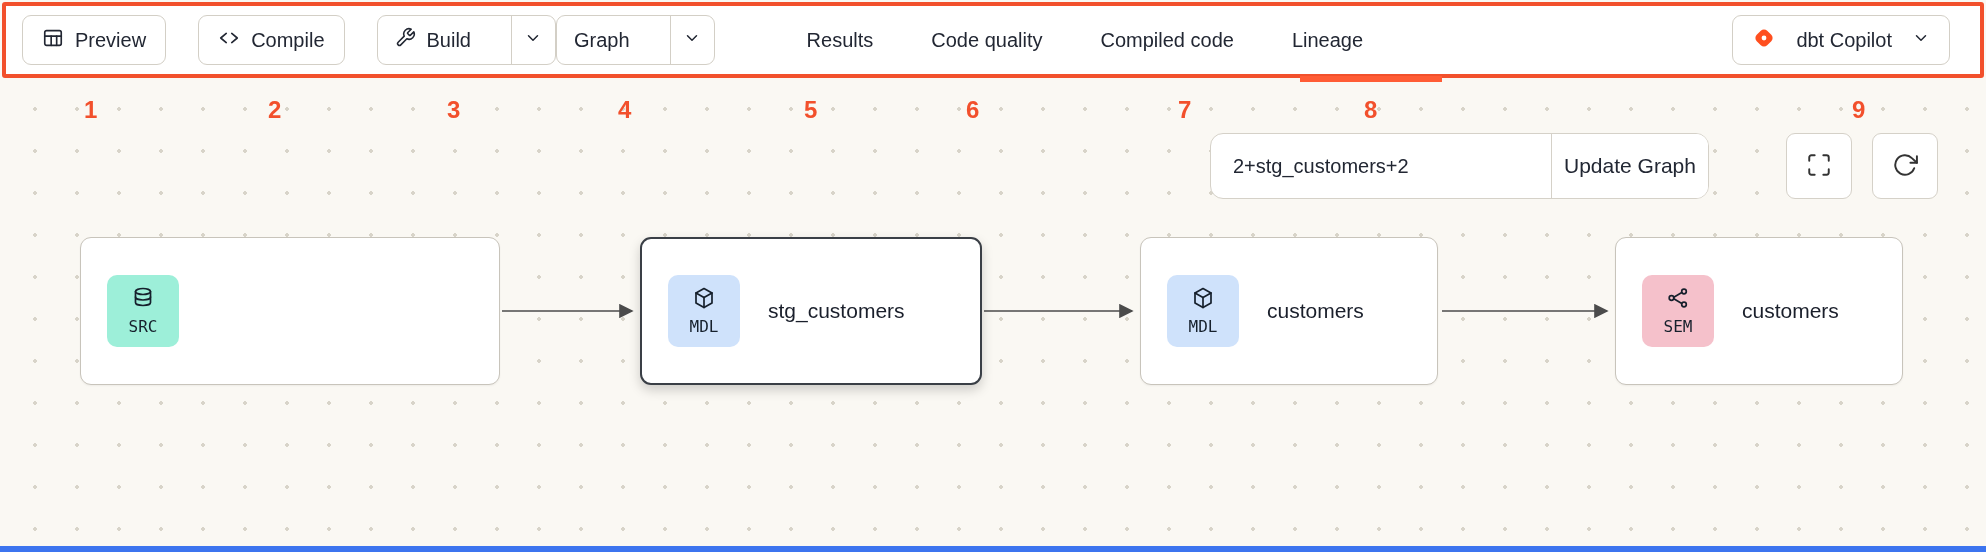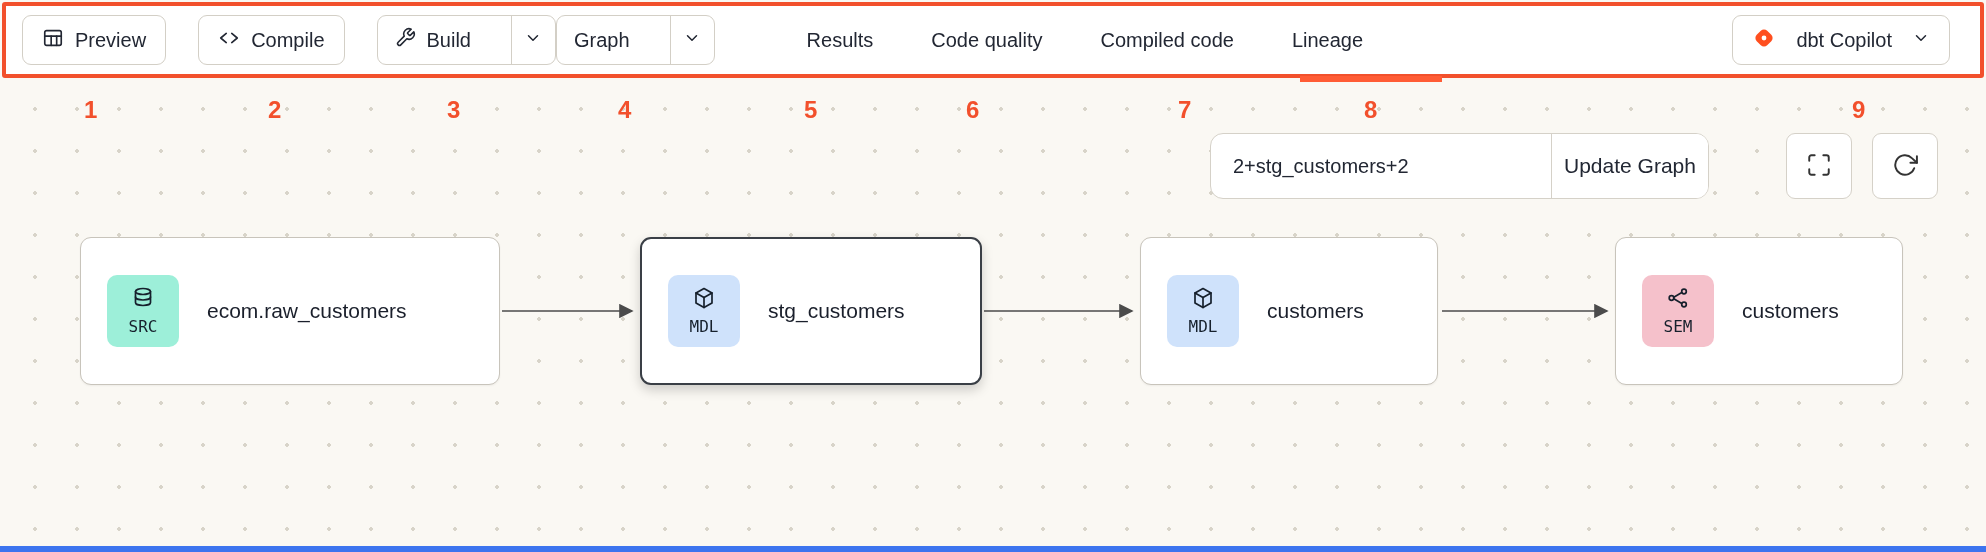--- a/index.html
+++ b/index.html
@@ -233,21 +233,20 @@
   <span class="badge badge-src">
     <span class="icon-svg">
       <svg width="24" height="24" viewBox="0 0 24 24" fill="none" stroke="#16202c" stroke-width="1.7" stroke-linecap="round">
           <ellipse cx="12" cy="5.5" rx="7.5" ry="3"></ellipse>
           <path d="M4.5 5.5v11c0 1.7 3.4 3 7.5 3s7.5-1.3 7.5-3v-11"></path>
           <path d="M4.5 11c0 1.7 3.4 3 7.5 3s7.5-1.3 7.5-3"></path>
         </svg>
     </span>
     <span>SRC</span>
   </span>
-  <span class="node-title">ecom.raw_customers</span>
 </div>
 
 <div class="node node-2 selected">
   <span class="badge badge-mdl">
     <span class="icon-svg">
       <svg width="24" height="24" viewBox="0 0 24 24" fill="none" stroke="#16202c" stroke-width="1.7" stroke-linecap="round" stroke-linejoin="round">
           <path d="M12 2.5l8 4.5v10l-8 4.5-8-4.5V7l8-4.5z"></path>
           <path d="M4 7l8 4.5L20 7"></path>
           <path d="M12 11.5v10"></path>
         </svg>

